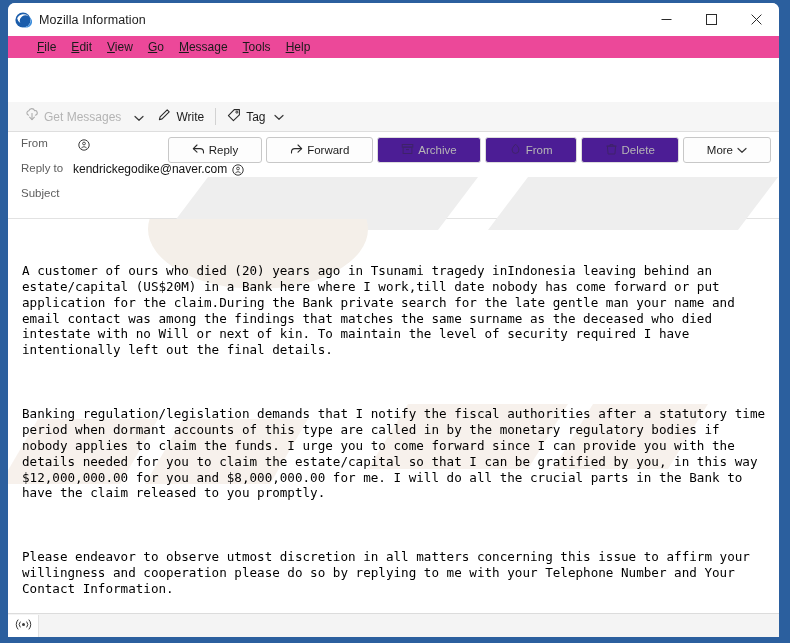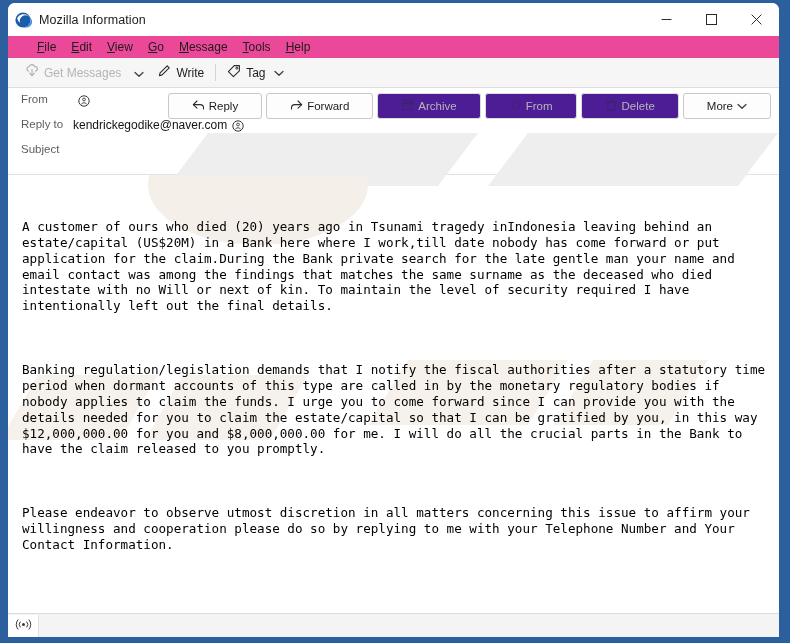--- a/index.html
+++ b/index.html
@@ -95,20 +95,21 @@
 
   
   .maintoolbar {
     height: 29px;
     background: #f6f6f6;
     border-bottom: 1px solid #dedede;
     display: flex;
     align-items: center;
     padding-left: 11px;
     flex: 0 0 auto;
+    margin-top: 44px;
   }
   .tbtn {
     display: flex;
     align-items: center;
     gap: 5px;
     font-size: 12px;
     color: #1b1b1b;
     padding: 3px 6px;
     border-radius: 3px;
     cursor: default;

